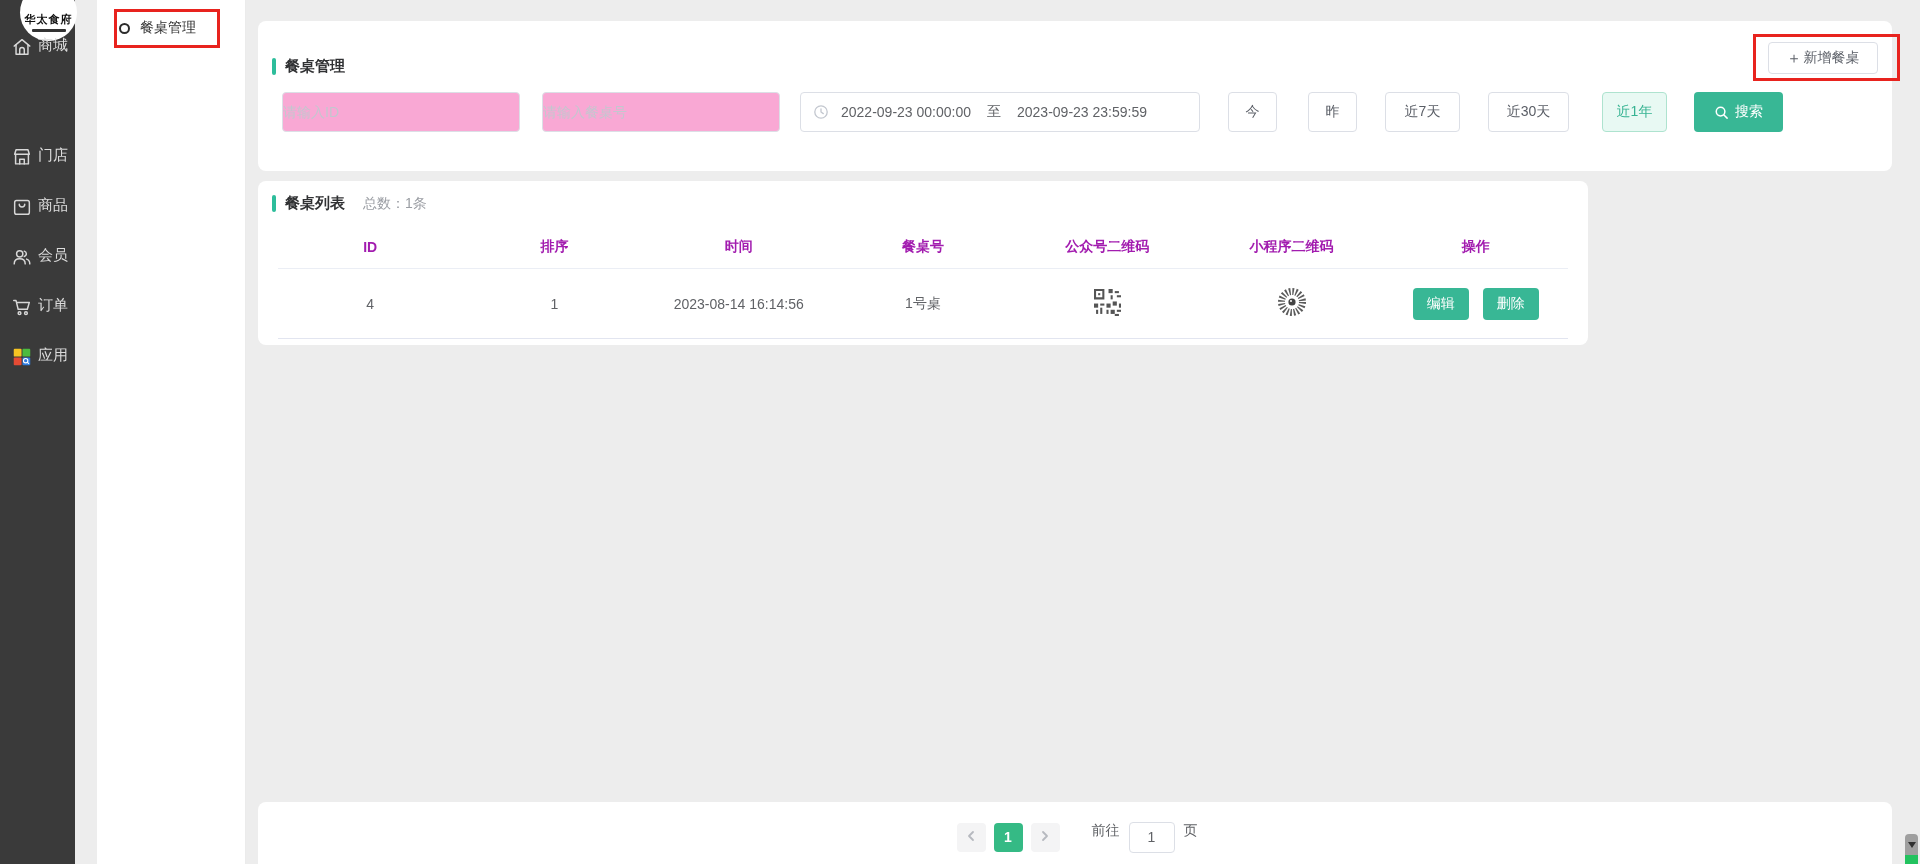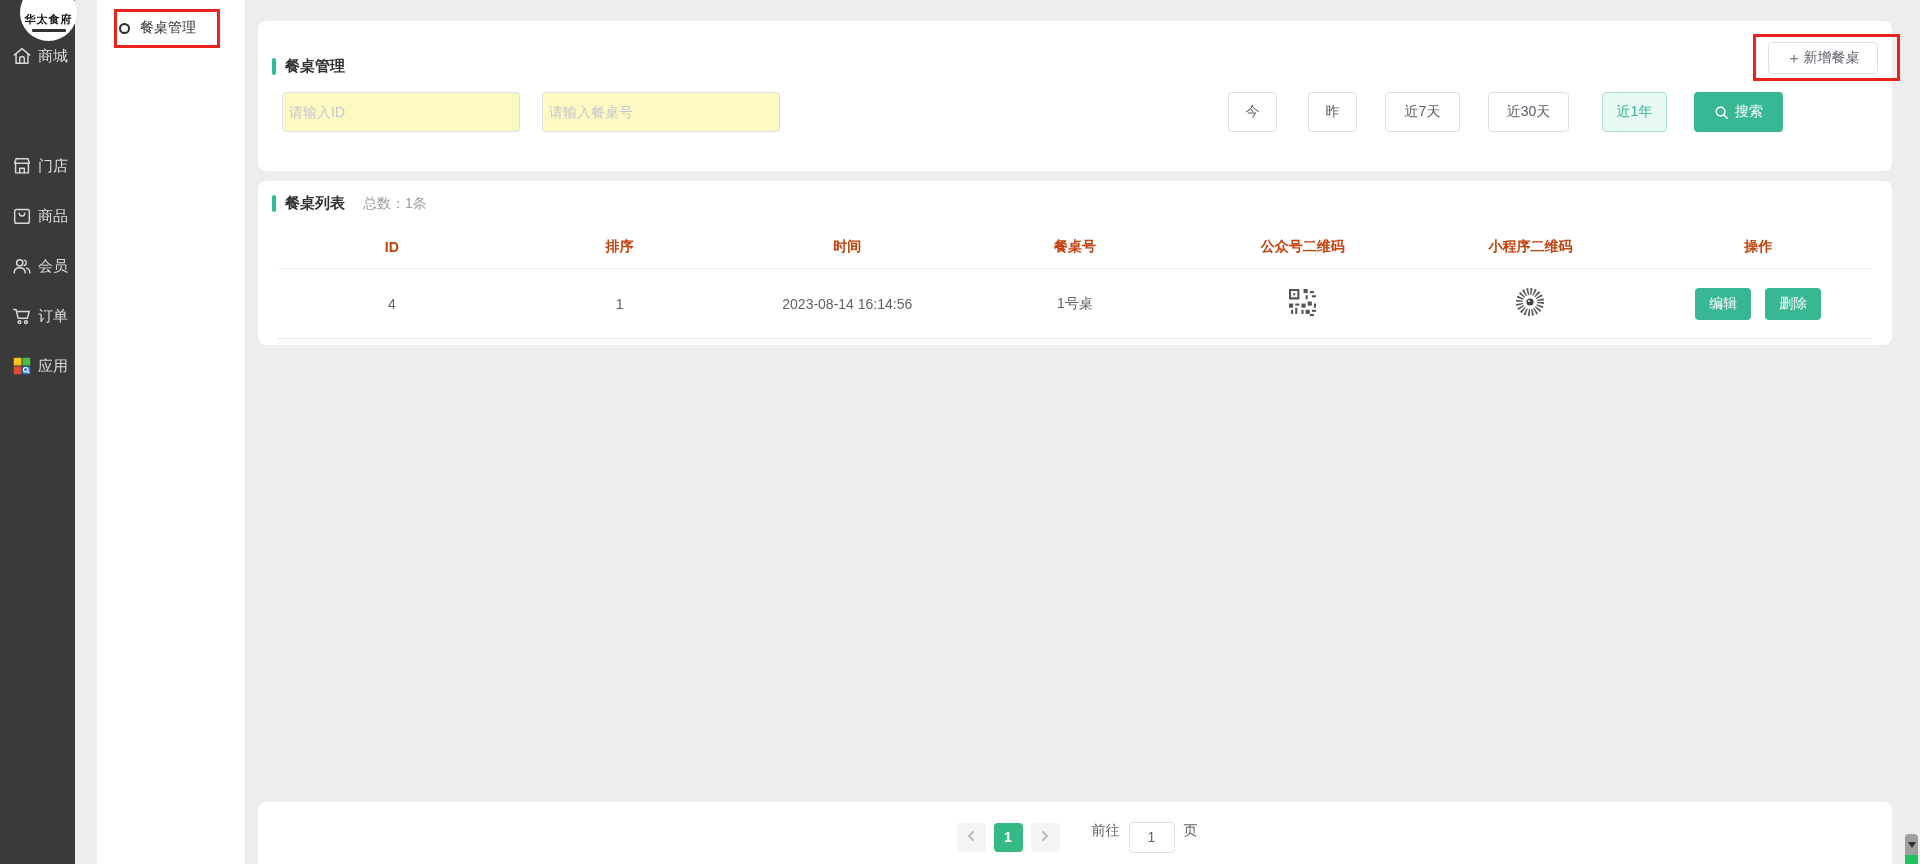--- a/index.html
+++ b/index.html
@@ -6,68 +6,68 @@
   html,body { width:1920px; height:864px; overflow:hidden; }
   body { font-family:"Liberation Sans","DejaVu Sans",sans-serif; background:#ededed; position:relative; }
   .stage { position:absolute; left:0; top:0; width:1920px; height:864px; }
 
   
   .sidebar { position:absolute; left:0; top:0; width:75px; height:864px; background:#3a3a3a; z-index:5; }
   .logo { position:absolute; left:20px; top:-16px; width:57px; height:57px; background:#fff; border-radius:50%;
           display:flex; flex-direction:column; align-items:center; justify-content:flex-end; padding-bottom:9px; }
   .logo-text { font-size:11px; font-weight:bold; color:#111; letter-spacing:1px; white-space:nowrap; }
   .logo-sub { width:34px; height:3px; background:#333; margin-top:2px; border-radius:1px; }
-  .nav-item { position:absolute; left:0; width:97px; height:40px; display:flex; align-items:center; cursor:pointer; }
+  .nav-item { position:absolute; left:0; width:97px; height:40px; display:flex; align-items:flex-start; cursor:pointer; }
   .nav-item .ic { width:22px; height:22px; margin-left:11px; flex:0 0 auto; }
   .nav-item .lbl { color:#dcdcdc; font-size:15px; margin-left:5px; white-space:nowrap; }
 
   
   .submenu { position:absolute; left:97px; top:0; width:149px; height:864px; background:#fff; border-right:1px solid #ebebeb; z-index:4; }
   .submenu-item { position:absolute; left:14px; top:12px; height:32px; display:flex; align-items:center; cursor:pointer; }
   .submenu-item .ring { width:11px; height:11px; border:2px solid #2b2b2b; border-radius:50%; margin-left:8px; }
   .submenu-item .lbl { font-size:14px; color:#333; margin-left:10px; white-space:nowrap; }
 
   
   .anno { position:absolute; border:3px solid #e8231e; z-index:50; pointer-events:none; }
 
   
   .card { position:absolute; background:#fff; border-radius:8px; }
   .card-filter { left:258px; top:21px; width:1634px; height:150px; }
-  .card-list   { left:258px; top:181px; width:1634px; height:164px; }
+  .card-list   { left:258px; top:181px; width:1330px; height:164px; }
   .card-pager  { left:258px; top:802px; width:1634px; height:70px; border-radius:8px 8px 0 0; }
 
   .block-title { position:absolute; display:flex; align-items:center; }
   .green-bar { width:4px; height:17px; background:#2dbd9b; border-radius:2px; }
   .block-title .t { font-size:15px; font-weight:bold; color:#303133; margin-left:9px; }
   .block-title .sub { font-size:14px; color:#9a9da3; margin-left:18px; }
 
   
   .f-abs { position:absolute; top:71px; height:40px; }
-  .inp { border:1px solid #dcdfe6; border-radius:4px; background:#fef9c3; display:flex; align-items:center; padding:0 6px; }
+  .inp { border:1px solid #dcdfe6; border-radius:4px; background:#f9a8d4; display:flex; align-items:center; padding:0 0; }
   .inp input { border:none; outline:none; width:100%; font-size:14px; color:#606266; font-family:inherit; background:transparent; }
   .inp input::placeholder { color:#c3c7cf; }
   .daterange { border:1px solid #dcdfe6; border-radius:4px; display:flex; align-items:center; padding:0 12px; font-size:14px; color:#606266; }
   .daterange .clock { width:16px; height:16px; margin-right:12px; flex:0 0 auto; }
   .daterange .sep { margin:0 16px; color:#606266; }
   .qbtn { border:1px solid #dcdfe6; border-radius:4px; background:#fff; color:#5a5e66; font-size:14px;
           display:flex; align-items:center; justify-content:center; cursor:pointer; }
   .qbtn.active { background:#e8f9f3; border-color:#aee3cf; color:#36b392; }
   .btn-solid { background:#38b795; border:none; border-radius:4px; color:#fff; font-size:14px;
                display:flex; align-items:center; justify-content:center; cursor:pointer; }
   .btn-solid .sic { width:15px; height:15px; margin-right:6px; }
 
   .add-btn { position:absolute; left:1510px; top:21px; width:110px; height:32px; border:1px solid #dcdfe6; border-radius:4px;
              background:#fff; color:#5a5e66; font-size:14px; display:flex; align-items:center; justify-content:center; cursor:pointer; }
   .add-btn .plus { font-size:15px; margin-right:2px; color:#5a5e66; }
 
   
   .tbl { position:absolute; left:20px; right:20px; top:44px; }
   .tbl-head, .tbl-row { display:grid; grid-template-columns:repeat(7,1fr); align-items:center; }
   .tbl-head { height:44px; border-bottom:1px solid #ebeef5; }
-  .tbl-head .th { text-align:center; font-size:14px; font-weight:bold; color:#c2410c; }
+  .tbl-head .th { text-align:center; font-size:14px; font-weight:bold; color:#a21caf; }
   .tbl-row { height:70px; border-bottom:1px solid #e2e5f0; }
   .tbl-row .td { text-align:center; font-size:14px; color:#606266; display:flex; justify-content:center; align-items:center; }
   .op-btn { width:56px; height:32px; background:#38b795; color:#fff; font-size:14px; border:none; border-radius:4px;
             display:inline-flex; align-items:center; justify-content:center; cursor:pointer; }
   .op-btn + .op-btn { margin-left:14px; }
 
   
   .pager { position:absolute; left:0; top:0; width:100%; height:70px; display:flex; align-items:center; justify-content:center; }
   .pg-btn { width:29px; height:29px; border-radius:4px; background:#f4f4f5; display:flex; align-items:center; justify-content:center;
             cursor:pointer; margin:0 4px; }
@@ -185,20 +185,31 @@
     </div>
 
     <div class="f-abs inp" style="left:24px; width:238px;">
       <input placeholder="请输入ID" style="">
     </div>
 
     <div class="f-abs inp" style="left:284px; width:238px;">
       <input placeholder="请输入餐桌号" style="">
     </div>
 
+    <div class="f-abs daterange" style="left:542px; width:400px;">
+      <span class="clock">
+        <svg viewBox="0 0 16 16" fill="none" stroke="#c3c7cf" stroke-width="1.3" stroke-linecap="round">
+          <circle cx="8" cy="8" r="6.2"></circle>
+            <path d="M8 4.8 V8 l2.3 1.6"></path>
+        </svg>
+      </span>
+      <span>2022-09-23 00:00:00</span>
+      <span class="sep">至</span>
+      <span>2023-09-23 23:59:59</span>
+    </div>
 
     <div class="f-abs qbtn" style="left:970px; width:49px;">
       <span>今</span>
     </div>
     <div class="f-abs qbtn" style="left:1050px; width:49px;">
       <span>昨</span>
     </div>
     <div class="f-abs qbtn" style="left:1127px; width:75px;text-align:center;">
       <span>近7天</span>
     </div>

